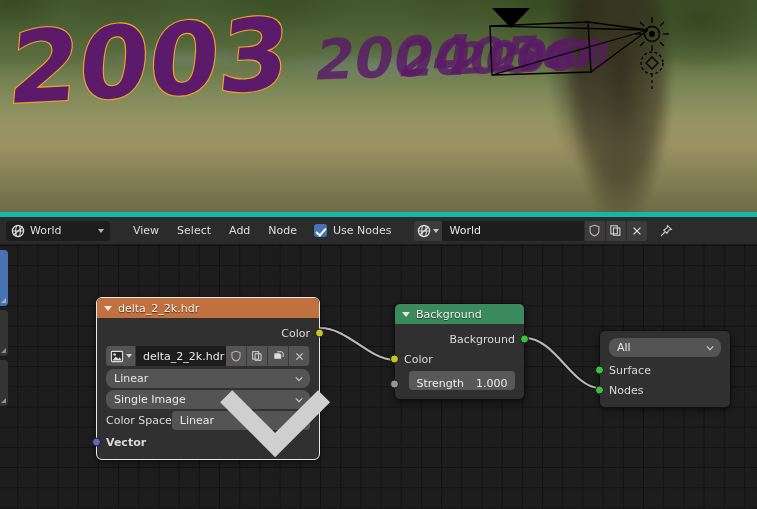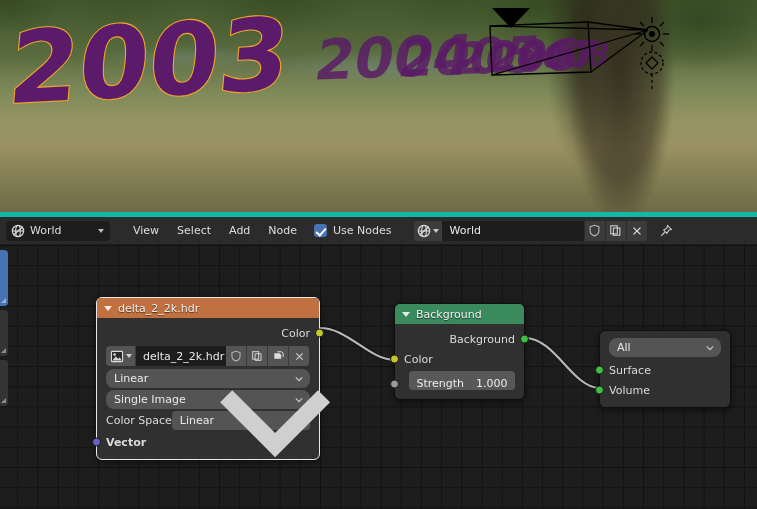--- a/index.html
+++ b/index.html
@@ -485,20 +485,20 @@
           </svg>
         </div>
 
         <div class="row" style="margin-top:3px;">
           <span class="socket left sock-shader"></span>
           <span class="row-label">Surface</span>
         </div>
 
         <div class="row">
           <span class="socket left sock-shader"></span>
-          <span class="row-label">Volume</span>
+          <span class="row-label">Nodes</span>
         </div>
 
       </div>
     </div>
 
   </div>
 </div>
 
 </body></html>

